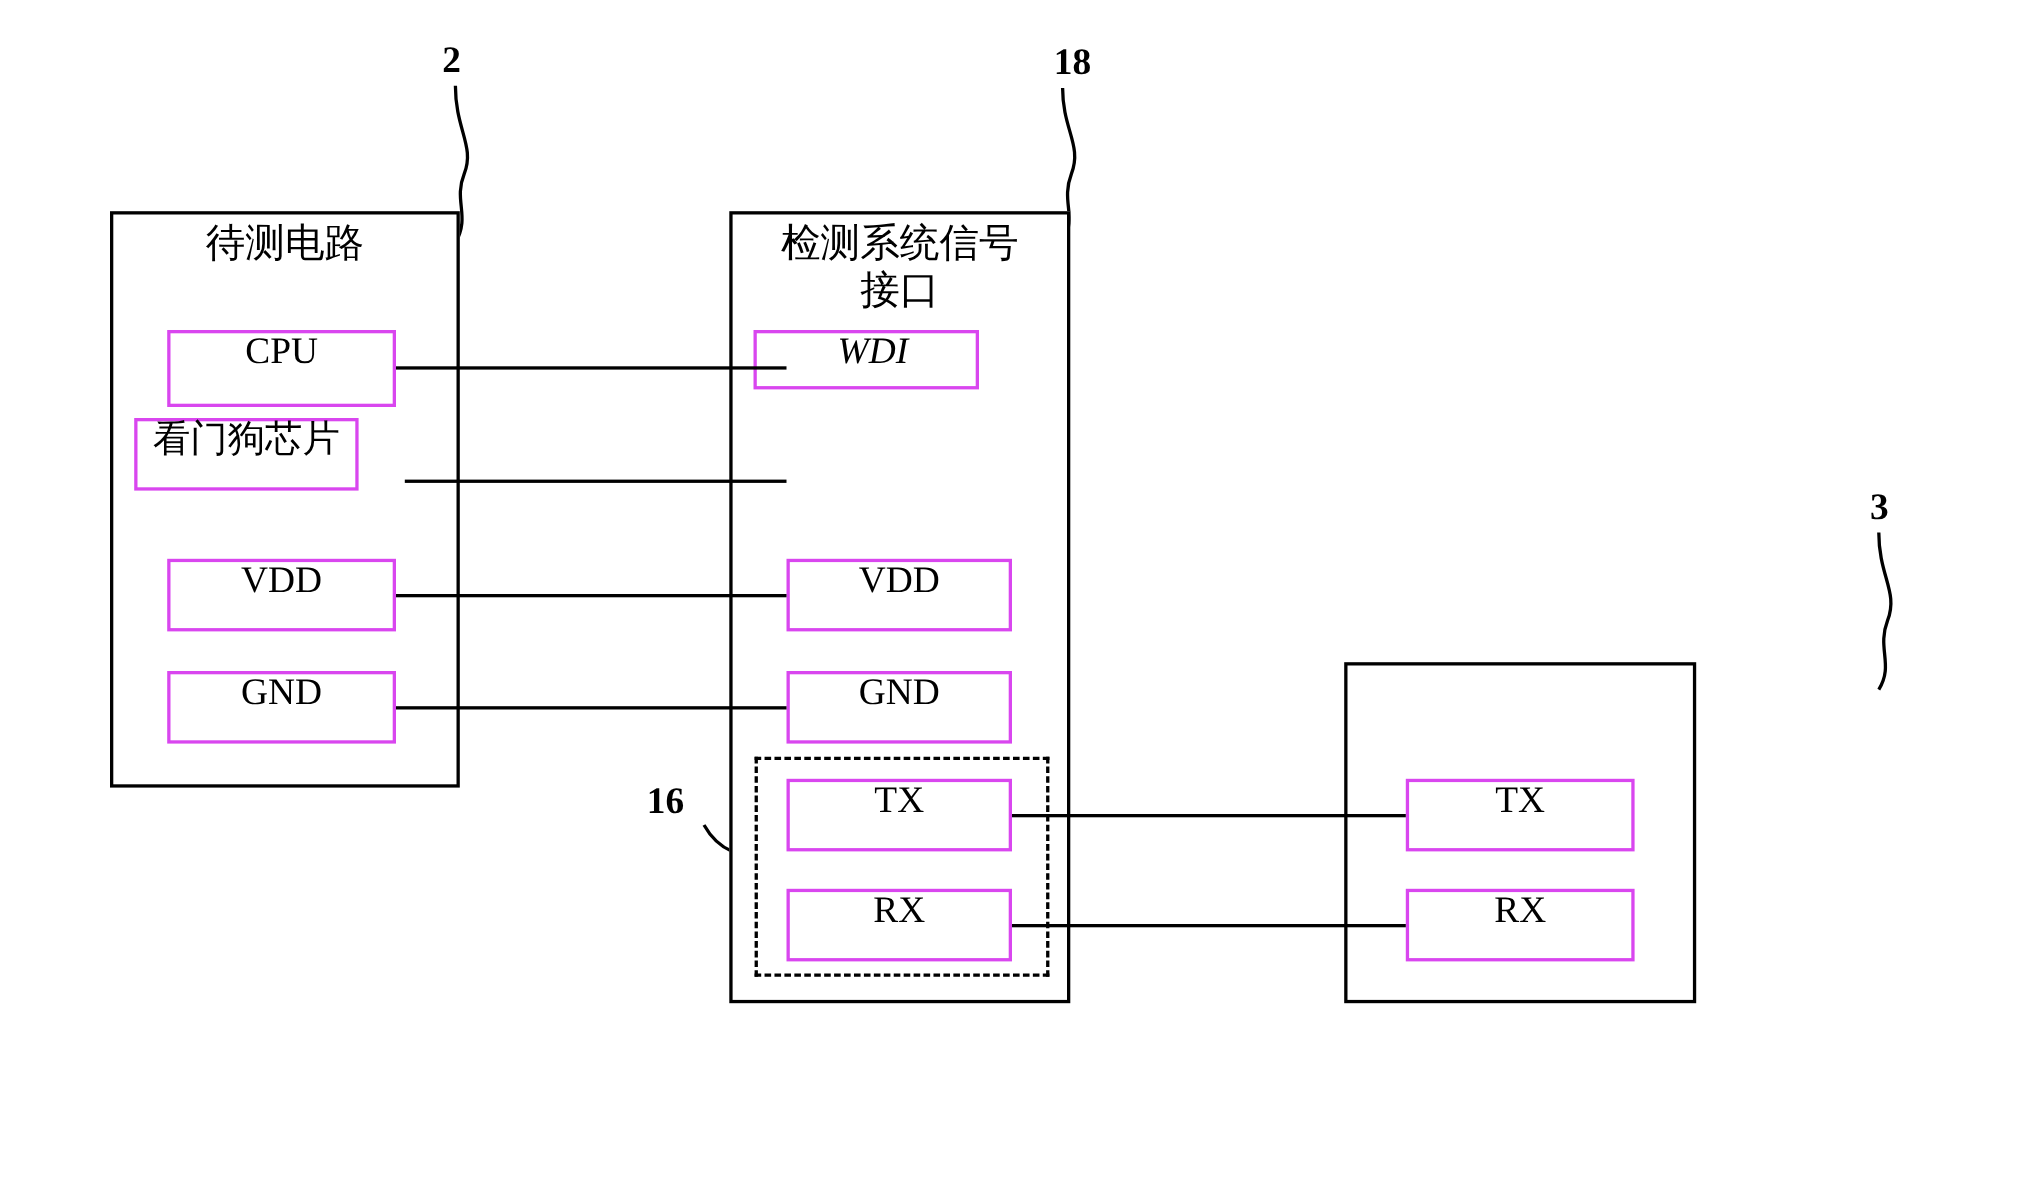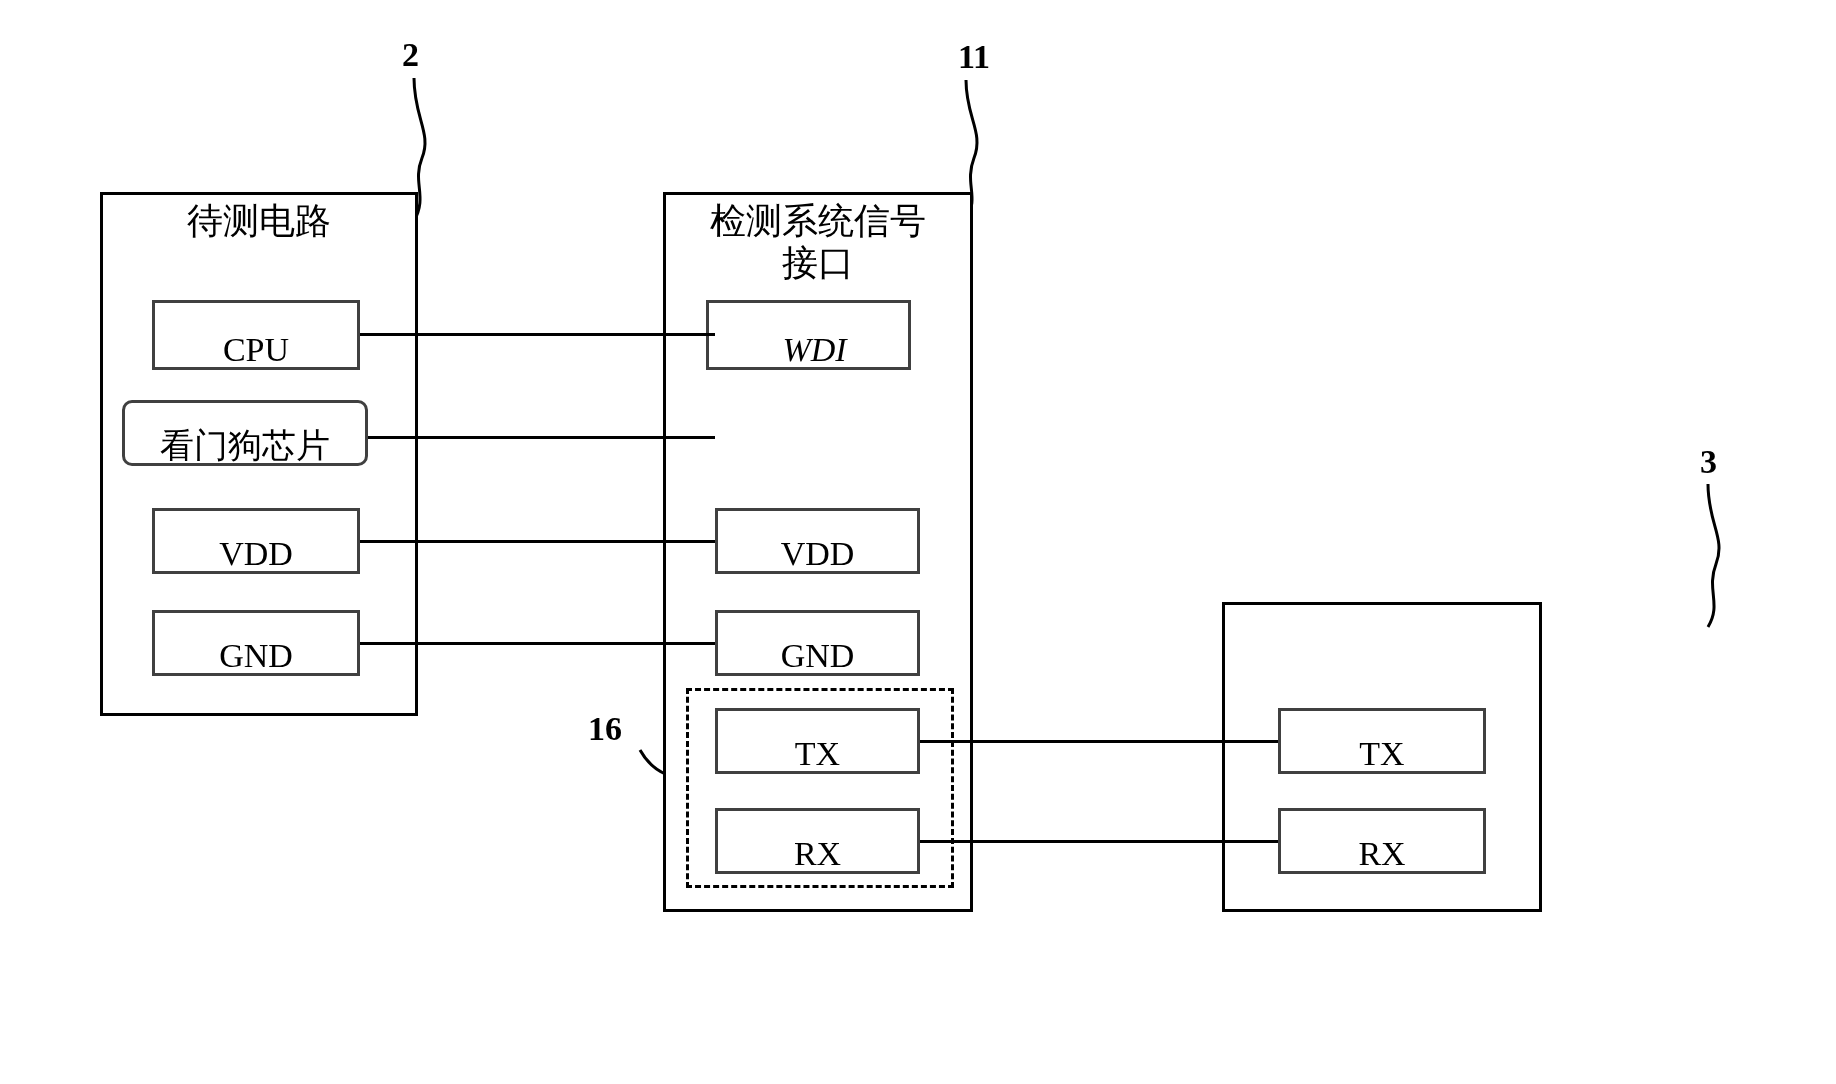--- a/index.html
+++ b/index.html
@@ -2,22 +2,22 @@
 <html><head>
 <meta charset="utf-8">
 <style>
   html,body{margin:0;padding:0;background:#ffffff;}
   body{width:1836px;height:1084px;position:relative;overflow:hidden;
        font-family:"Liberation Serif", serif;color:#000;}
   #stage{position:absolute;left:0;top:0;width:1836px;height:1084px;}
 
   
   .box{position:absolute;box-sizing:border-box;border:3px solid #000;background:#fff;}
-  .inner{position:absolute;box-sizing:border-box;border:3px solid #404040;background:#fff;
-         display:flex;align-items:flex-end;justify-content:center;}
+  .inner{position:absolute;box-sizing:border-box;border:3px solid #d946ef;background:#fff;
+         display:flex;align-items:flex-start;justify-content:center;}
   .inner span{font-size:34px;line-height:1;white-space:nowrap;}
 
   
   .ctitle{position:absolute;text-align:center;font-size:36px;line-height:1.18;
           white-space:pre-line;}
 
   
   .refnum{position:absolute;font-size:34px;font-weight:bold;font-family:"Liberation Serif",serif;}
 
   
@@ -38,21 +38,21 @@
 </head>
 <body>
 
 <div id="stage">
 
   <div class="refnum" style="left:402px;top:36px;">2</div>
   <svg class="leader" style="left:392px;top:78px;width:60px;height:145px;">
     <path d="M22,0 C22,40 40,55 30,80 C20,105 36,118 22,143"></path>
   </svg>
 
-  <div class="refnum" style="left:958px;top:38px;">11</div>
+  <div class="refnum" style="left:958px;top:38px;">18</div>
   <svg class="leader" style="left:942px;top:80px;width:60px;height:140px;">
     <path d="M24,0 C24,38 42,52 32,78 C22,104 38,118 24,138"></path>
   </svg>
 
   <div class="refnum" style="left:1700px;top:443px;">3</div>
   <svg class="leader" style="left:1684px;top:484px;width:60px;height:145px;">
     <path d="M24,0 C24,40 42,54 32,80 C22,106 38,120 24,143"></path>
   </svg>
 
   <div class="refnum" style="left:588px;top:710px;">16</div>
@@ -60,37 +60,37 @@
     <path d="M0,5 C14,30 38,36 50,30 C62,24 62,44 50,50"></path>
   </svg>
 
   <div class="box" style="left:100px;top:192px;width:318px;height:524px;"></div>
   <div class="ctitle" style="left:100px;top:200px;width:318px;">待测电路</div>
 
   <div class="inner" style="left:152px;top:300px;width:208px;height:70px;">
     <span>CPU</span>
   </div>
 
-  <div class="inner" style="left:122px;top:400px;width:246px;height:66px;border-radius:10px;">
+  <div class="inner" style="left:122px;top:380px;width:204px;height:66px;">
     <span>看门狗芯片</span>
   </div>
 
   <div class="inner" style="left:152px;top:508px;width:208px;height:66px;">
     <span>VDD</span>
   </div>
 
   <div class="inner" style="left:152px;top:610px;width:208px;height:66px;">
     <span>GND</span>
   </div>
 
   <div class="box" style="left:663px;top:192px;width:310px;height:720px;"></div>
   <div class="ctitle" style="left:663px;top:200px;width:310px;">检测系统信号
 接口</div>
 
-  <div class="inner" style="left:706px;top:300px;width:205px;height:70px;padding-left:12px;">
+  <div class="inner" style="left:685px;top:300px;width:205px;height:54px;padding-left:12px;">
     <span class="ital">WDI</span>
   </div>
 
 
   <div class="inner" style="left:715px;top:508px;width:205px;height:66px;">
     <span>VDD</span>
   </div>
 
   <div class="inner" style="left:715px;top:610px;width:205px;height:66px;">
     <span>GND</span>

